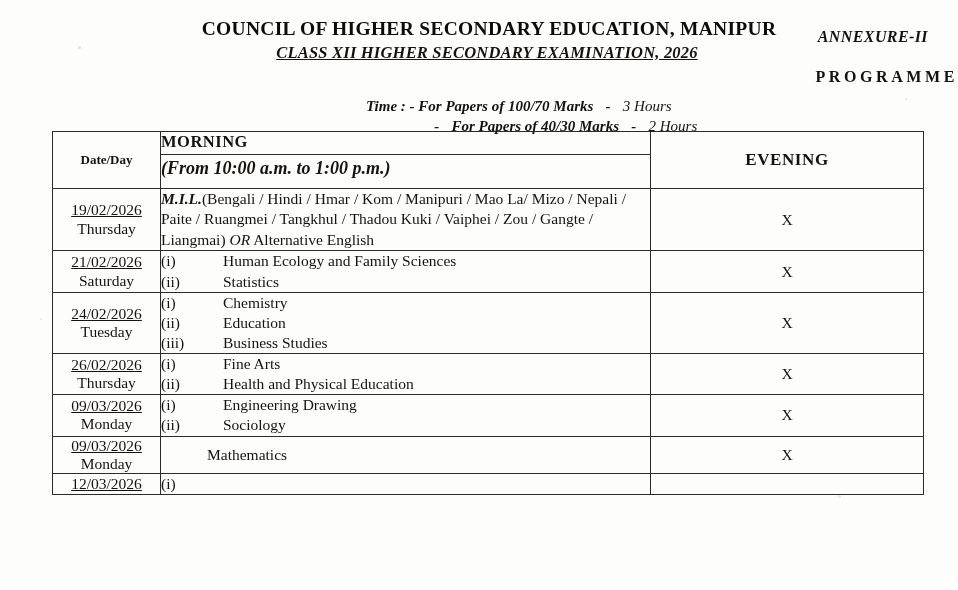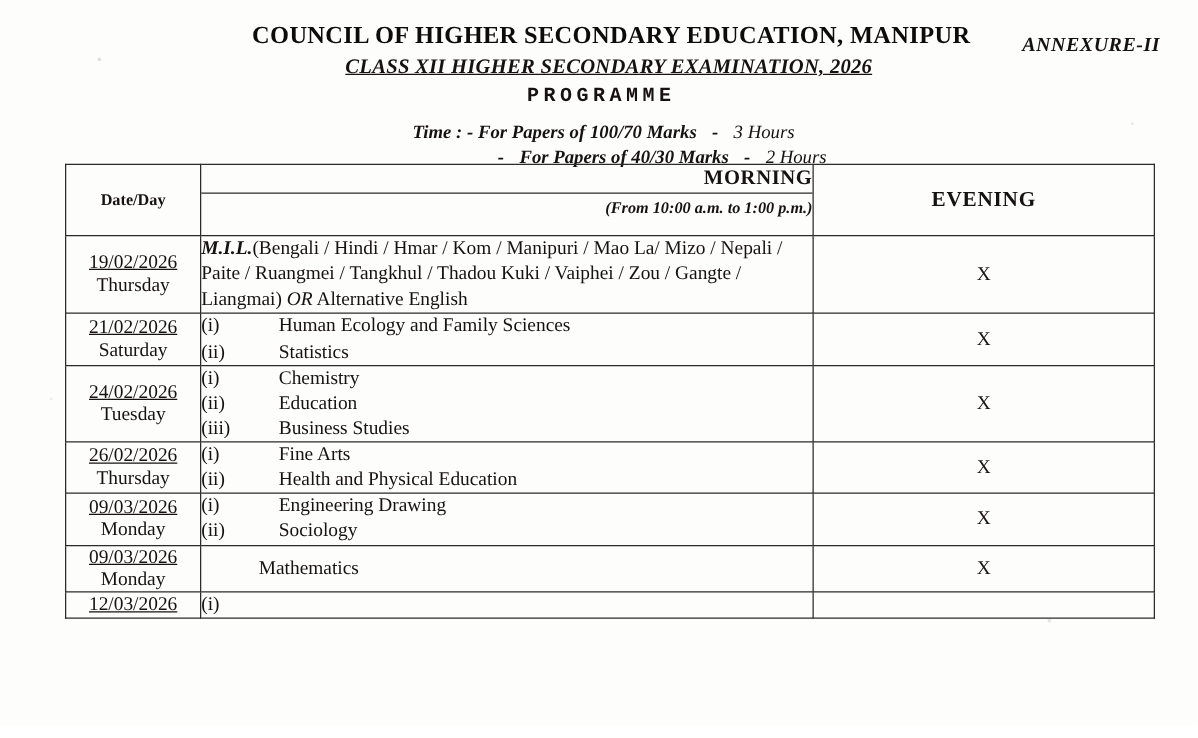--- a/index.html
+++ b/index.html
@@ -51,33 +51,34 @@
     font-family: "Liberation Serif", serif;
     font-style: italic;
     font-weight: bold;
     font-size: 16.5px;
     text-decoration: underline;
     margin-top: 3px;
     padding-left: 16px;
     letter-spacing: 0.2px;
   }
   .title-prog {
-    text-align: center;
-    font-family: Liberation Mono, monospace;
+    text-align: right;
+    font-family: Liberation Serif, serif;
     font-weight: bold;
     font-size: 16px;
     letter-spacing: 3.6px;
     margin-top: 5px;
     padding-left: 4px;
   }
 
   .time-block {
     margin-top: 11px;
     padding-left: 330px;
     font-size: 15px;
+    margin-left: 36px;
   }
   .time-line {
     font-family: "Liberation Serif", serif;
     font-style: italic;
     font-weight: bold;
     white-space: nowrap;
     line-height: 1.32;
   }
   .time-line .hrs {
     font-style: italic;
@@ -109,38 +110,38 @@
   col.c-eve  { width: 273px; }
 
   .th-date {
     text-align: center;
     font-weight: bold;
     font-size: 13px;
     font-family: "Liberation Serif", serif;
     height: 56px;
   }
   .th-morning-wrap {
-    text-align: right;
+    text-align: left;
     font-family: "Liberation Serif", serif;
     height: 56px;
   }
   .th-morning-top {
     font-weight: bold;
     font-size: 16.5px;
     letter-spacing: 0.5px;
     padding-bottom: 2px;
   }
   .th-morning-rule {
     border-bottom: 1px solid #2b2b2b;
     margin: 0 0 3px 0;
   }
   .th-morning-sub {
     font-style: italic;
     font-weight: bold;
-    font-size: 13px;
+    font-size: 18px;
   }
   .th-evening {
     text-align: center;
     font-weight: bold;
     font-size: 17px;
     letter-spacing: 0.6px;
     height: 56px;
   }
 
   .date-cell {

